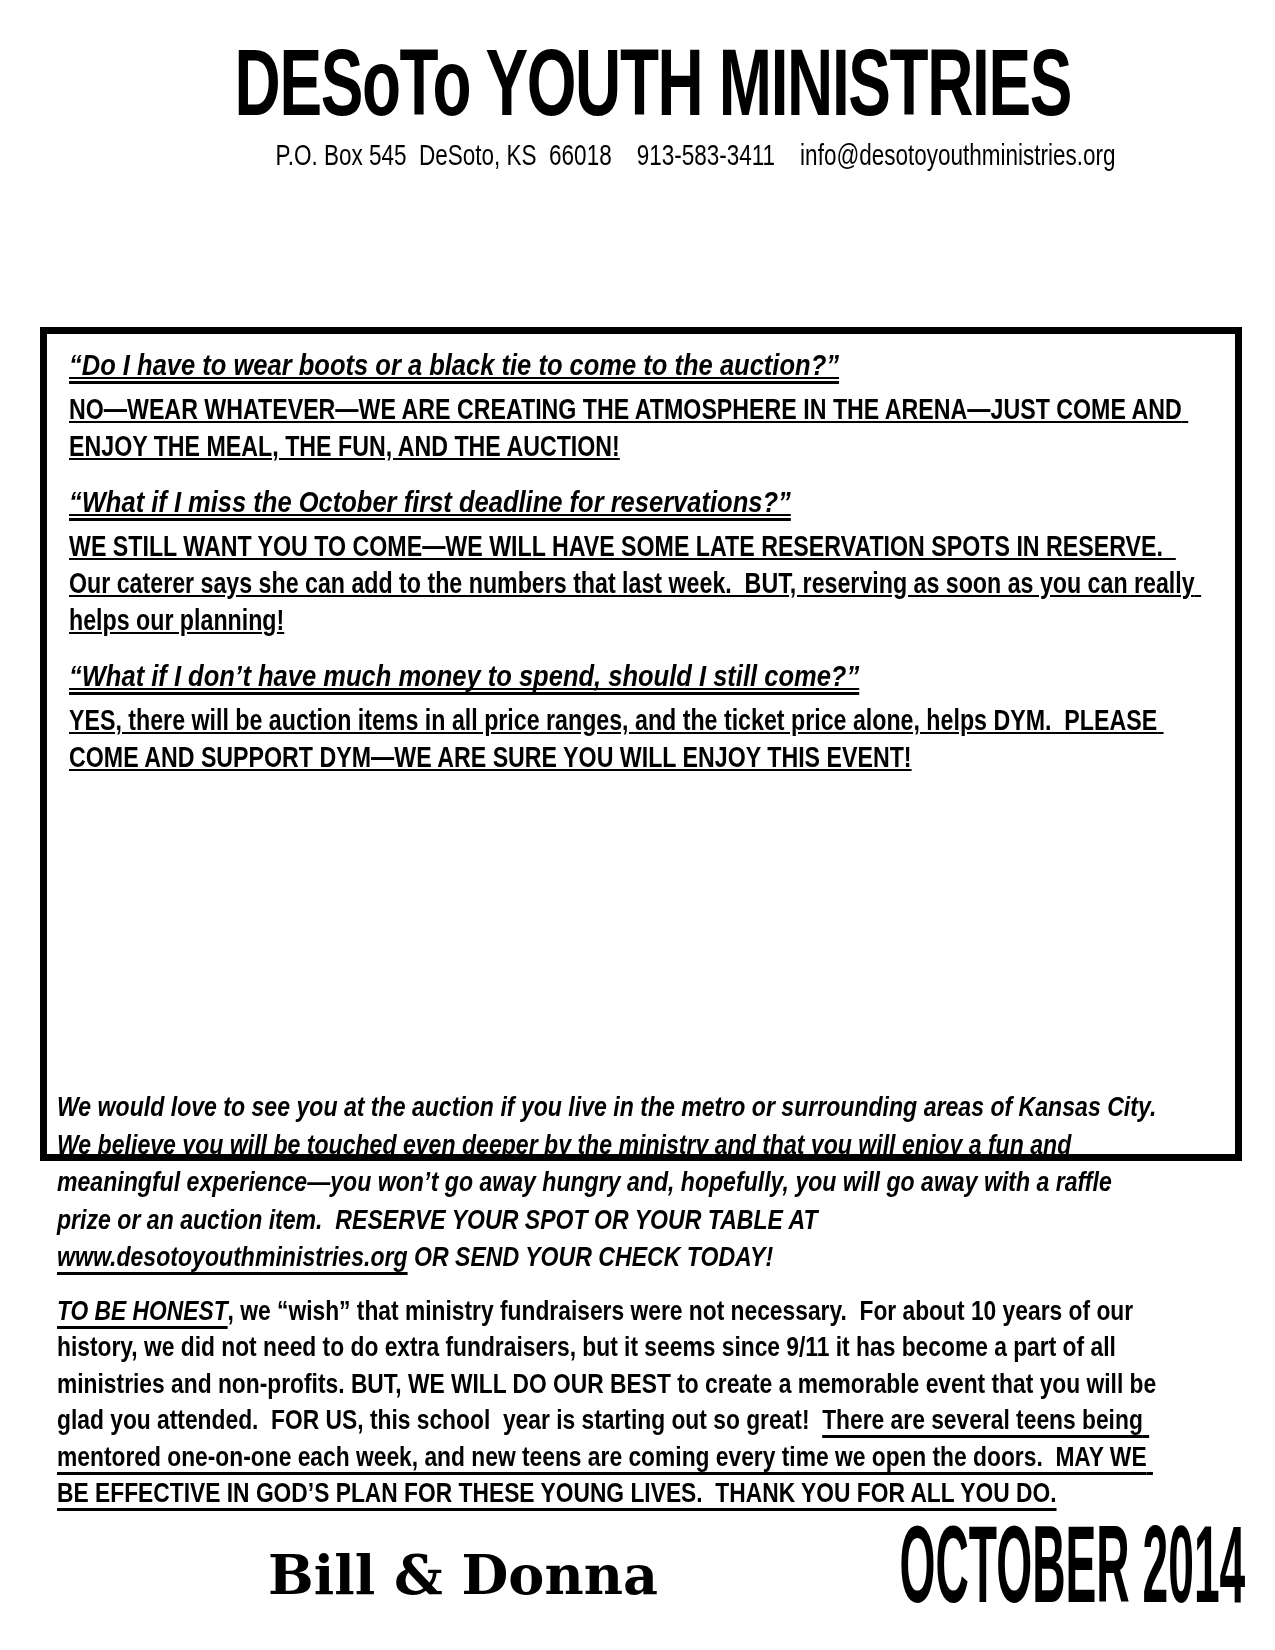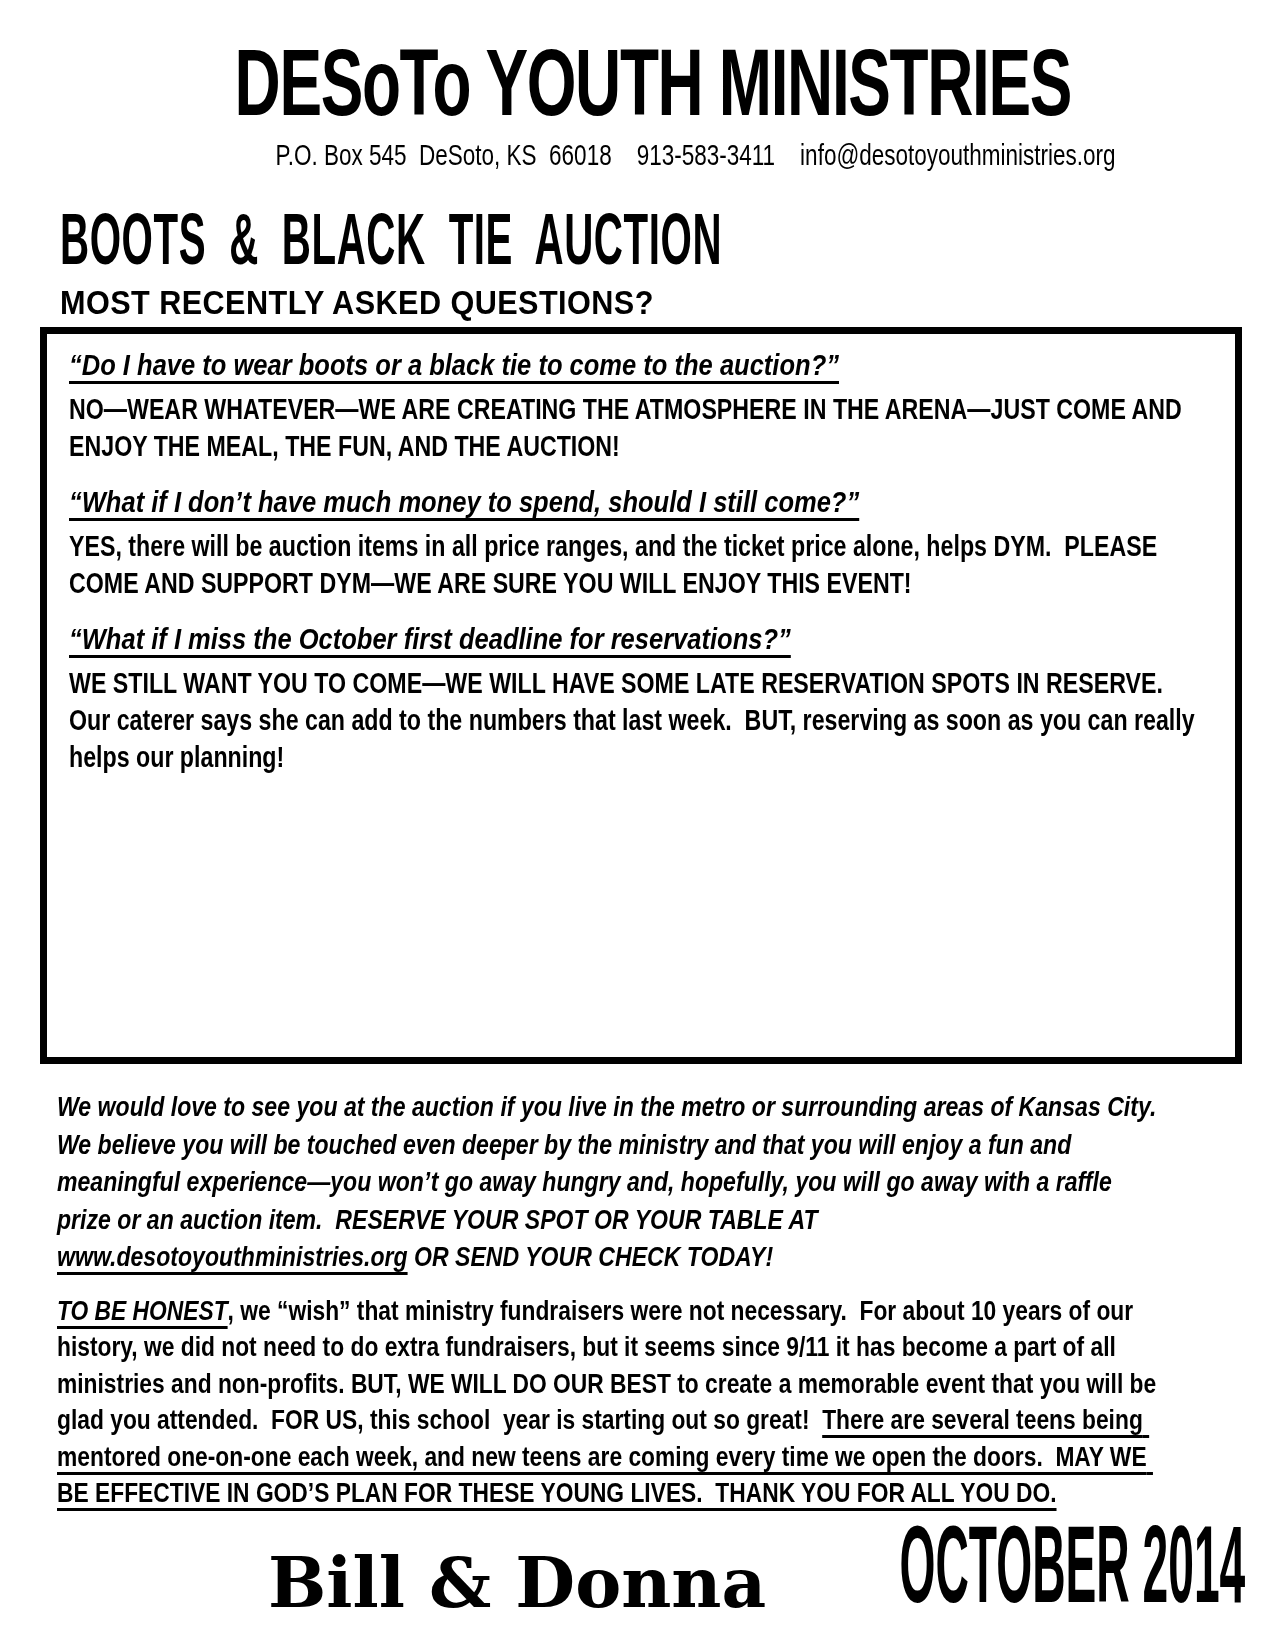--- a/index.html
+++ b/index.html
@@ -58,25 +58,26 @@
     transform: scaleX(0.90);
     transform-origin: 0 0;
   }
 
   
   .faq-box {
     position: absolute;
     top: 327px;
     left: 40px;
     width: 1202px;
-    height: 737px;
+    height: 834px;
     box-sizing: border-box;
     border: 7px solid #000;
     padding: 4px 20px 0 22px;
     overflow: hidden;
+    text-decoration: underline;
   }
   .faq-q {
     margin: 20px 0 8px;
     font-size: 29px;
     font-weight: bold;
     font-style: italic;
     line-height: 1.2;
     white-space: nowrap;
     transform: scaleX(0.88);
     transform-origin: 0 0;
@@ -143,21 +144,21 @@
     cursor: pointer;
   }
 
   
   .signature {
     position: absolute;
     top: 1548px;
     left: 268px;
     font-family: "DejaVu Serif", serif;
     font-weight: bold;
-    font-size: 69px;
+    font-size: 54px;
     line-height: 1.0;
     white-space: nowrap;
   }
   .issue-date {
     position: absolute;
     top: 1512px;
     right: 30px;
     font-size: 110px;
     font-weight: bold;
     line-height: 0.95;
@@ -169,42 +170,38 @@
 </head>
 <body>
 
 <div class="page">
 
   <header class="masthead">
     <h1 class="org-name">DESoTo YOUTH MINISTRIES</h1>
     <div class="contact-line">P.O. Box 545  DeSoto, KS  66018    913-583-3411    info@desotoyouthministries.org</div>
   </header>
 
-  <section class="titles">
-    <h2 class="event-title">BOOTS &amp; BLACK TIE AUCTION</h2>
-    <h3 class="faq-heading">MOST RECENTLY ASKED QUESTIONS?</h3>
-  </section>
 
   <section class="faq-box">
 
     <div class="faq-item">
       <p class="faq-q"><span>“Do I have to wear boots or a black tie to come to the auction?”</span></p>
       <p class="faq-a">NO—WEAR WHATEVER—WE ARE CREATING THE ATMOSPHERE IN THE ARENA—JUST COME AND ENJOY THE MEAL, THE FUN, AND THE AUCTION!</p>
     </div>
 
     <div class="faq-item">
+      <p class="faq-q"><span>“What if I miss the October first deadline for reservations?”</span></p>
+      <p class="faq-a">WE STILL WANT YOU TO COME—WE WILL HAVE SOME LATE RESERVATION SPOTS IN RESERVE.  Our caterer says she can add to the numbers that last week.  BUT, reserving as soon as you can really helps our planning!</p>
+    </div>
+
+    <div class="faq-item">
       <p class="faq-q"><span>“What if I don’t have much money to spend, should I still come?”</span></p>
       <p class="faq-a">YES, there will be auction items in all price ranges, and the ticket price alone, helps DYM.  PLEASE COME AND SUPPORT DYM—WE ARE SURE YOU WILL ENJOY THIS EVENT!</p>
     </div>
 
-    <div class="faq-item">
-      <p class="faq-q"><span>“What if I miss the October first deadline for reservations?”</span></p>
-      <p class="faq-a">WE STILL WANT YOU TO COME—WE WILL HAVE SOME LATE RESERVATION SPOTS IN RESERVE.  Our caterer says she can add to the numbers that last week.  BUT, reserving as soon as you can really helps our planning!</p>
-    </div>
-
 
 
   </section>
 
   <p class="invitation"><span>We would love to see you at the auction if you live in the metro or surrounding areas of Kansas City.  We believe you will be touched even deeper by the ministry and that you will enjoy a fun and meaningful experience—you won’t go away hungry and, hopefully, you will go away with a raffle prize or an auction item.  RESERVE YOUR SPOT OR YOUR TABLE AT </span><span class="website-link">www.desotoyouthministries.org</span><span> OR SEND YOUR CHECK TODAY!</span></p>
 
   <p class="closing"><span class="lead-italic">TO BE HONEST</span><span>, we “wish” that ministry fundraisers were not necessary.  For about 10 years of our history, we did not need to do extra fundraisers, but it seems since 9/11 it has become a part of all ministries and non-profits. BUT, WE WILL DO OUR BEST to create a memorable event that you will be glad you attended.  FOR US, this school  year is starting out so great!  </span><span class="u">There are several teens being mentored one-on-one each week, and new teens are coming every time we open the doors.  MAY WE BE EFFECTIVE IN GOD’S PLAN FOR THESE YOUNG LIVES.  THANK YOU FOR ALL YOU DO.</span></p>
 
   <div class="signature">Bill &amp; Donna</div>
   <div class="issue-date">OCTOBER 2014</div>

